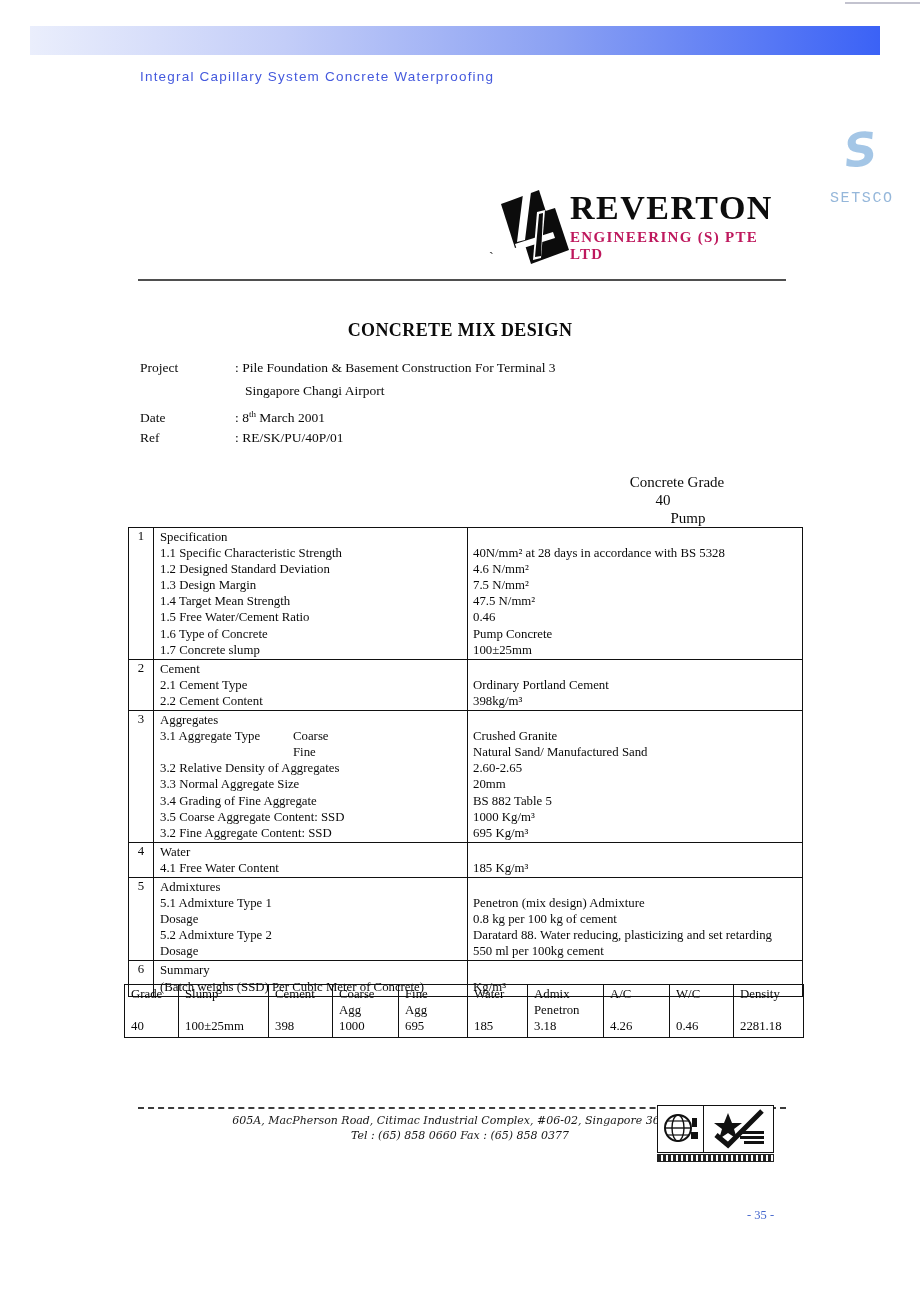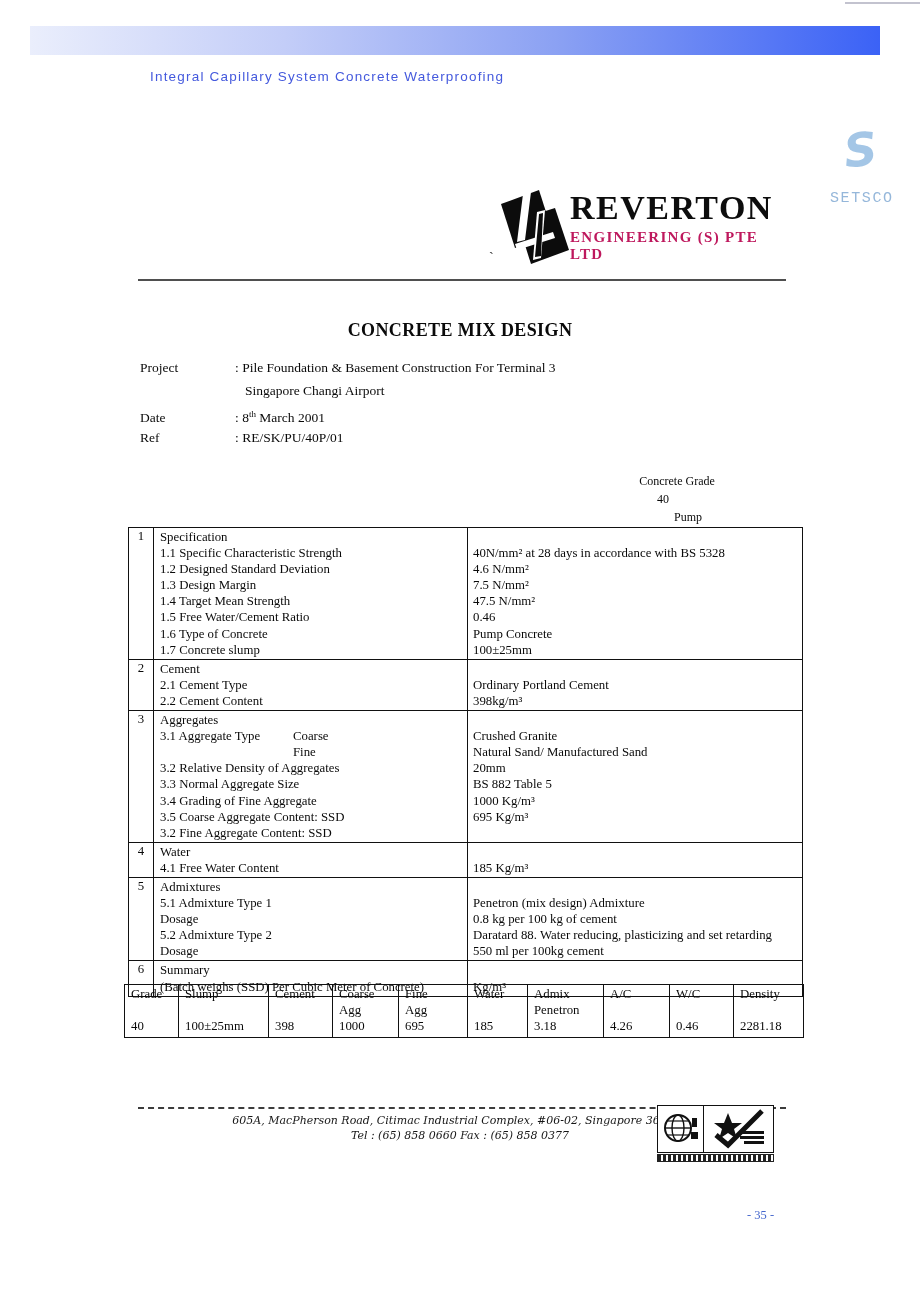--- a/index.html
+++ b/index.html
@@ -3,21 +3,21 @@
 <meta charset="utf-8">
 <style>
   * { margin:0; padding:0; box-sizing:border-box; }
   body { background:#ffffff; font-family:"Liberation Serif", serif; }
   .page { position:relative; width:920px; height:1301px; background:#ffffff; overflow:hidden; }
 
   
   .top-smudge { position:absolute; left:845px; top:2px; width:75px; height:2px; background:#c3c3cf; }
   .topbar { position:absolute; left:30px; top:26px; width:850px; height:29px;
             background:linear-gradient(to right,#eaeefc 0%,#c3cdf8 30%,#8ba1f3 62%,#3b62f6 100%); }
-  .caption { position:absolute; left:150px; top:69px; font-family:"Liberation Sans", sans-serif;
+  .caption { position:absolute; left:140px; top:69px; font-family:"Liberation Sans", sans-serif;
              font-size:13.5px; letter-spacing:1.2px; color:#4459dd; }
 
   
   .setsco { position:absolute; left:830px; top:124px; width:60px; text-align:center; }
   .setsco svg { display:block; margin:0 auto; }
   .setsco-label { font-family:Liberation Mono, monospace; font-size:15px; letter-spacing:1.6px; color:#95b7da;margin-top:16px; }
 
   
   .rev-mark { position:absolute; left:493px; top:186px; }
   .rev-text { position:absolute; left:570px; top:188px; width:215px; }
@@ -33,21 +33,21 @@
                font-weight:bold; font-size:18px; letter-spacing:0.4px; color:#0a0a0a; }
 
   
   .meta { position:absolute; left:140px; top:356px; font-size:13.5px; color:#0a0a0a; }
   .meta-row { height:23.4px; line-height:23.4px; white-space:nowrap; }
   .meta-label { display:inline-block; width:95px; }
   .meta-cont { padding-left:10px; }
   .meta sup { font-size:9px; }
 
   
-  .grade-line { position:absolute; transform:translateX(-50%); font-size:12px; color:#0a0a0a; white-space:nowrap;text-align:right; }
+  .grade-line { position:absolute; transform:translateX(-50%); font-size:15px; color:#0a0a0a; white-space:nowrap;text-align:right; }
 
   
   .spec-table { position:absolute; left:128px; top:527px; width:675px; border:1.5px solid #111;
                 font-size:12.8px; color:#0a0a0a; }
   .spec-row { display:flex; border-top:1.5px solid #111; }
   .spec-row:first-child { border-top:none; }
   .cell-num { width:25px; border-right:1.5px solid #111; text-align:center; padding-top:1px; }
   .cell-label { width:314px; border-right:1.5px solid #111; padding:1px 4px 1px 6px; }
   .cell-value { flex:1; padding:1px 4px 1px 5px; }
   .tline { height:16.1px; line-height:16.1px; white-space:nowrap; overflow:hidden; }
@@ -169,20 +169,21 @@
           <div class="tline">3.2 Relative Density of Aggregates</div>
           <div class="tline">3.3 Normal Aggregate Size</div>
           <div class="tline">3.4 Grading of Fine Aggregate</div>
           <div class="tline">3.5 Coarse Aggregate Content: SSD</div>
           <div class="tline">3.2 Fine Aggregate Content: SSD</div>
         </div>
         <div class="cell-value">
           <div class="tline">&nbsp;</div>
           <div class="tline">Crushed Granite</div>
           <div class="tline">Natural Sand/ Manufactured Sand</div>
+          <div class="tline">2.60-2.65</div>
           <div class="tline">20mm</div>
           <div class="tline">BS 882 Table 5</div>
           <div class="tline">1000 Kg/m³</div>
           <div class="tline">695 Kg/m³</div>
         </div>
       </div>
       <div class="spec-row">
         <div class="cell-num">4</div>
         <div class="cell-label">
           <div class="tline">Water</div>

